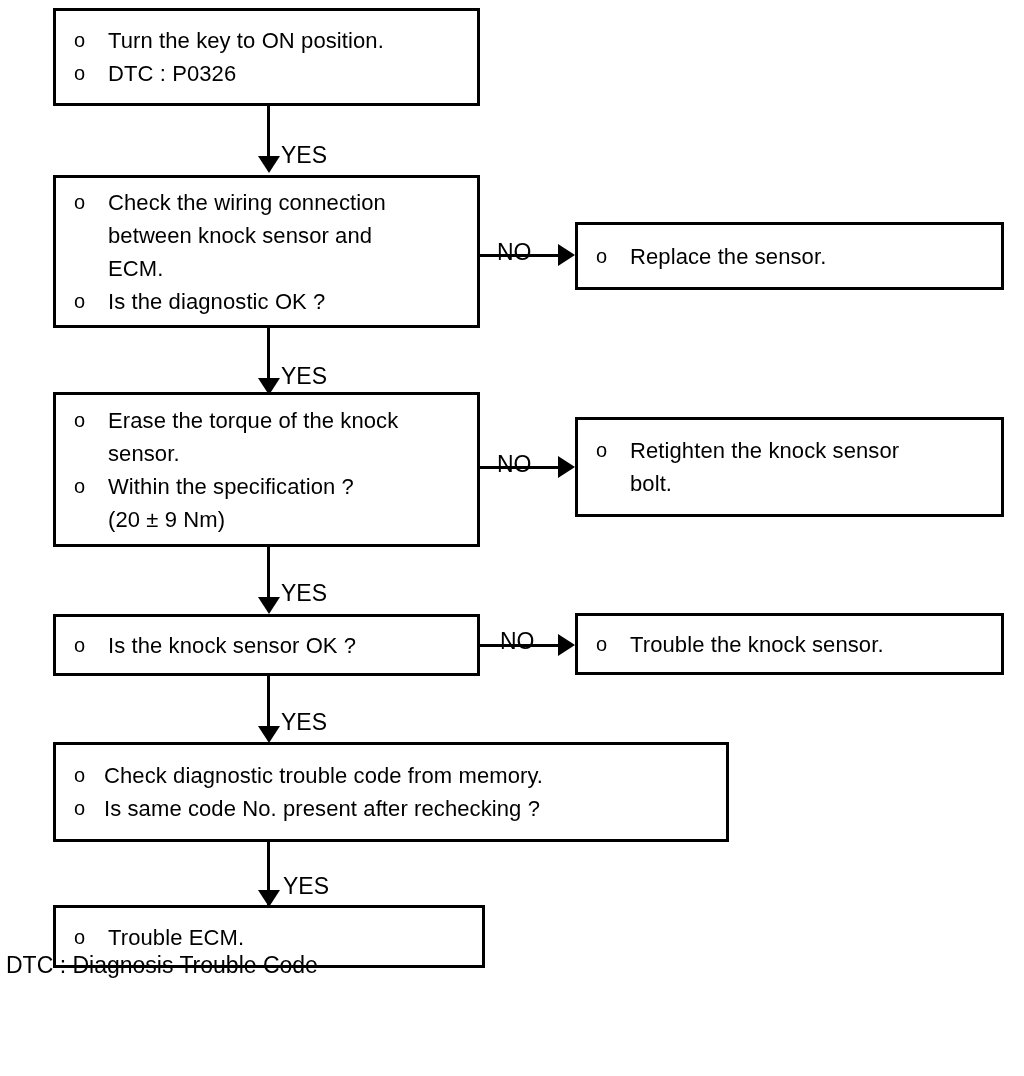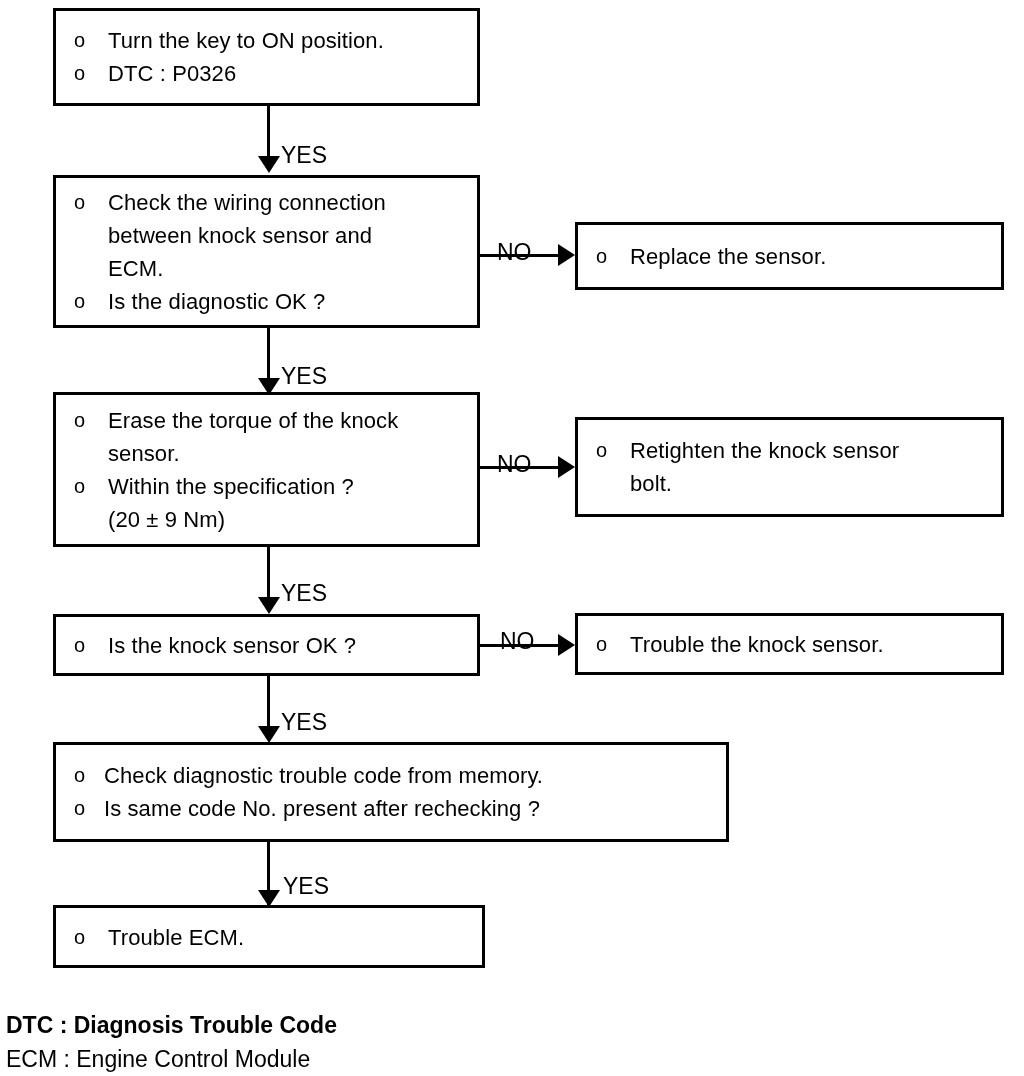--- a/index.html
+++ b/index.html
@@ -229,16 +229,15 @@
 
   <div class="box" style="left:53px; top:905px; width:432px; height:63px;">
     <div class="box-inner">
       <div class="bullet-row">
         <span class="bullet-mark">o</span>
         <span class="bullet-text">Trouble ECM.</span>
       </div>
     </div>
   </div>
 
-  <div class="legend" style="top:1008px;font-weight:bold;">DTC : Diagnosis Trouble Code</div>
-  <div class="legend" style="top:1042px;">ECM : Engine Control Module</div>
+  <div class="legend" style="top:948px;">DTC : Diagnosis Trouble Code</div>
 
 </div>
 
 </body></html>

